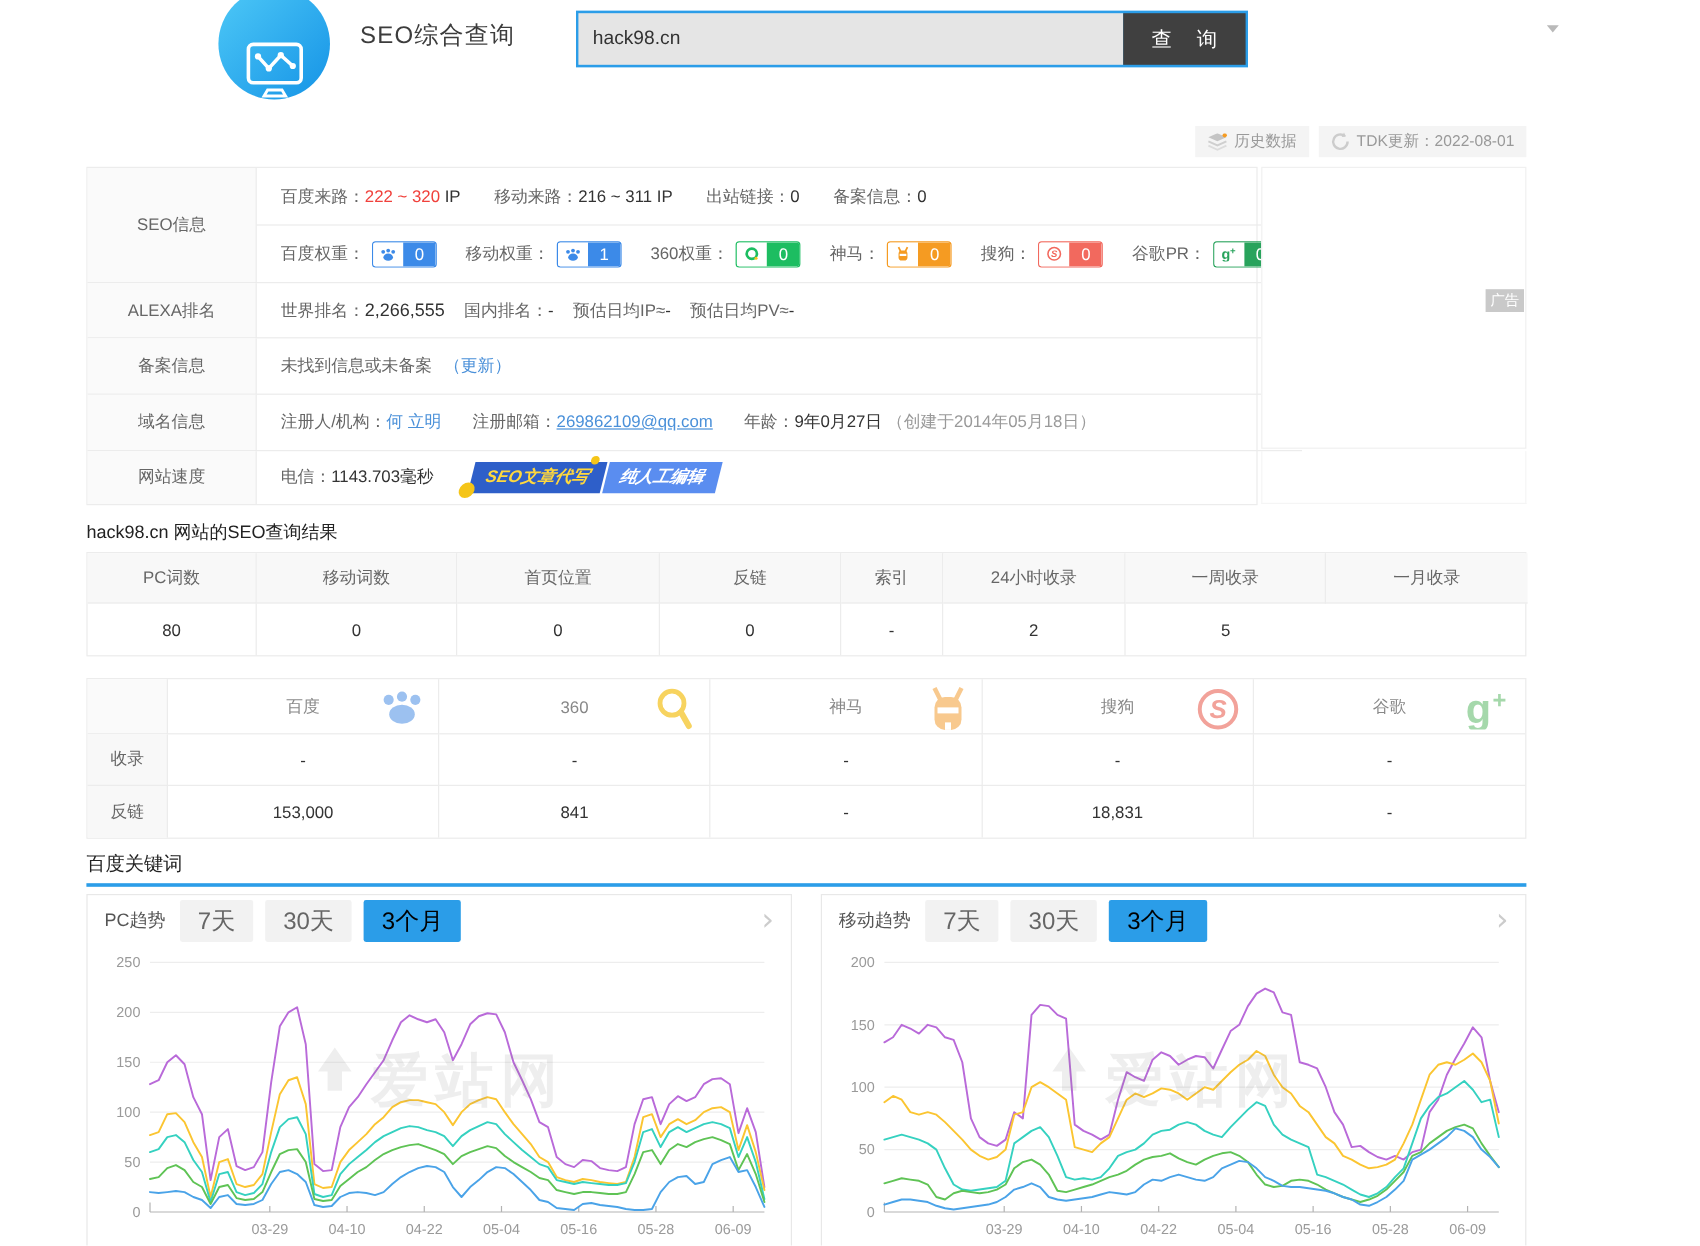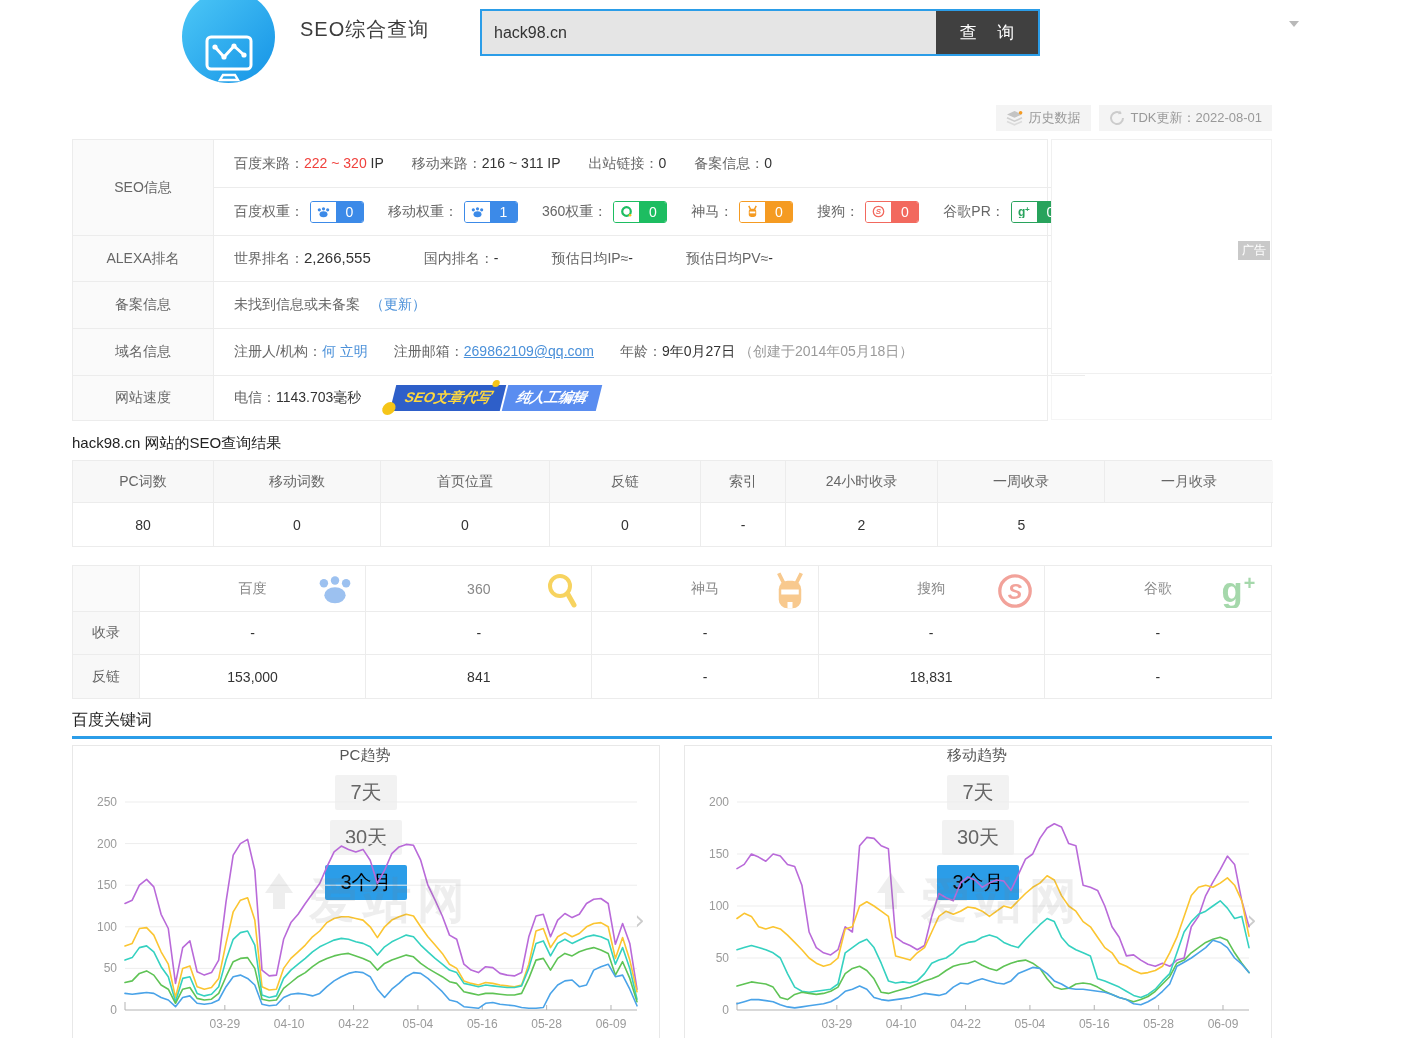--- a/index.html
+++ b/index.html
@@ -77,21 +77,21 @@
   .etable > div:nth-child(n+13) { border-bottom:none; }
   .ehead { color:#888; position:relative; }
   .ehead .eicon { position:absolute; right:10px; top:6px; }
   .erow-label { background:#f8f8f8; color:#666; }
   .eval { color:#333; }
   .corner { background:#fafafa; }
 
   
   .panel { position:absolute; top:745px; width:588px; height:300px; border:1px solid #e8e8e8; background:#fff; }
   .panel.left { left:72px; } .panel.right { left:684px; }
-  .panel-head { height:42px; display:flex; align-items:center; gap:10px; padding:0 14px;flex-direction:column; }
+  .panel-head { height:42px; display:flex; align-items:center; gap:10px; padding:0 14px; }
   .trend-label { font-size:15px; color:#555; margin-right:2px; }
   .tab { font-size:20px; color:#666; background:#f2f2f2; padding:4px 15px; border-radius:2px; cursor:pointer; }
   .tab.active { background:#2b9de8; color:#000000;text-align:right; }
   .chev { margin-left:auto; color:#ccc; font-size:26px; line-height:20px; cursor:pointer; font-family:"DejaVu Sans",sans-serif; }
   .chart-box { height:252px; margin:0 6px; position:relative; }
   .watermark { position:absolute; left:50%; top:45%; transform:translate(-50%,-50%); display:flex; gap:8px;
                font-size:48px; letter-spacing:6px; color:rgba(120,120,120,.13); pointer-events:none; font-weight:bold; }
 </style>
 </head>
 <body>
@@ -219,21 +219,21 @@
                 <text x="2" y="11" font-size="12" font-weight="bold" fill="#28a35c">g</text>
                 <text x="9" y="7" font-size="8" font-weight="bold" fill="#28a35c">+</text>
               </svg>
             </span>
           <span class="bval" style="background:#28a35c">0</span>
           </span>
         </span>
     </div>
 
     <div class="ilabel">ALEXA排名</div>
-    <div class="icell" style="gap:53px;">
+    <div class="icell" style="gap:16px;">
       <span class="pair"><span>世界排名：</span><b style="font-size:15px;">2,266,555</b></span>
       <span class="pair"><span>国内排名：</span><b>-</b></span>
       <span class="pair"><span>预估日均IP≈</span><b>-</b></span>
       <span class="pair"><span>预估日均PV≈</span><b>-</b></span>
     </div>
 
     <div class="ilabel">备案信息</div>
     <div class="icell" style="gap:10px;">
       <span>未找到信息或未备案</span>
       <a class="blue-link">（更新）</a>

